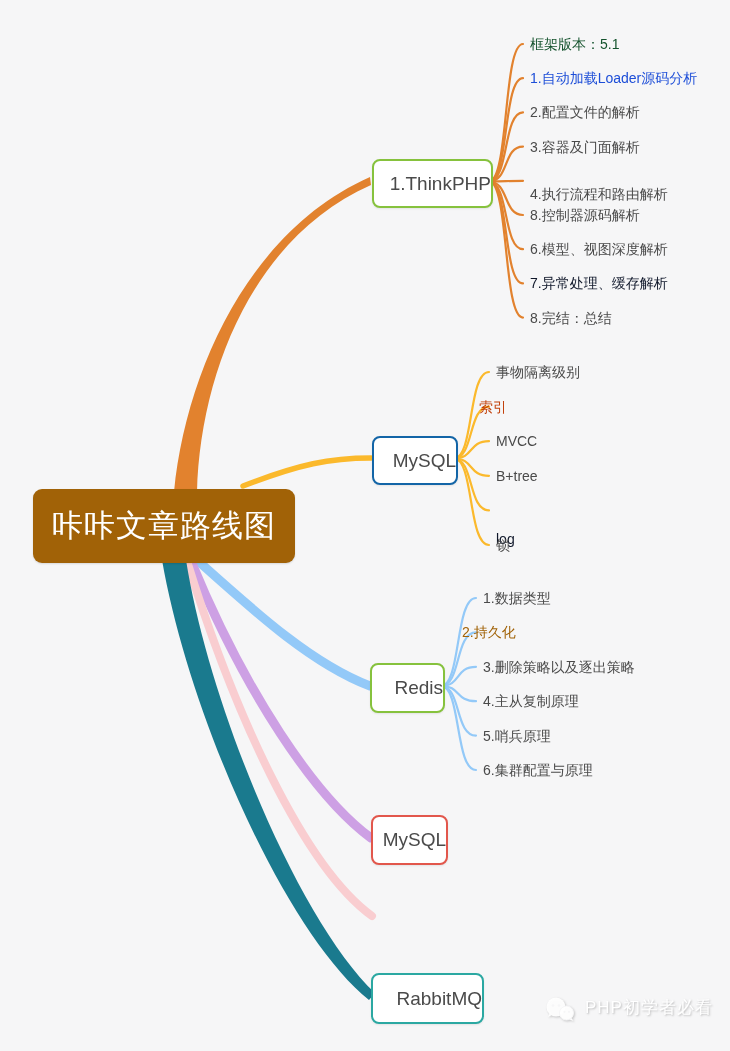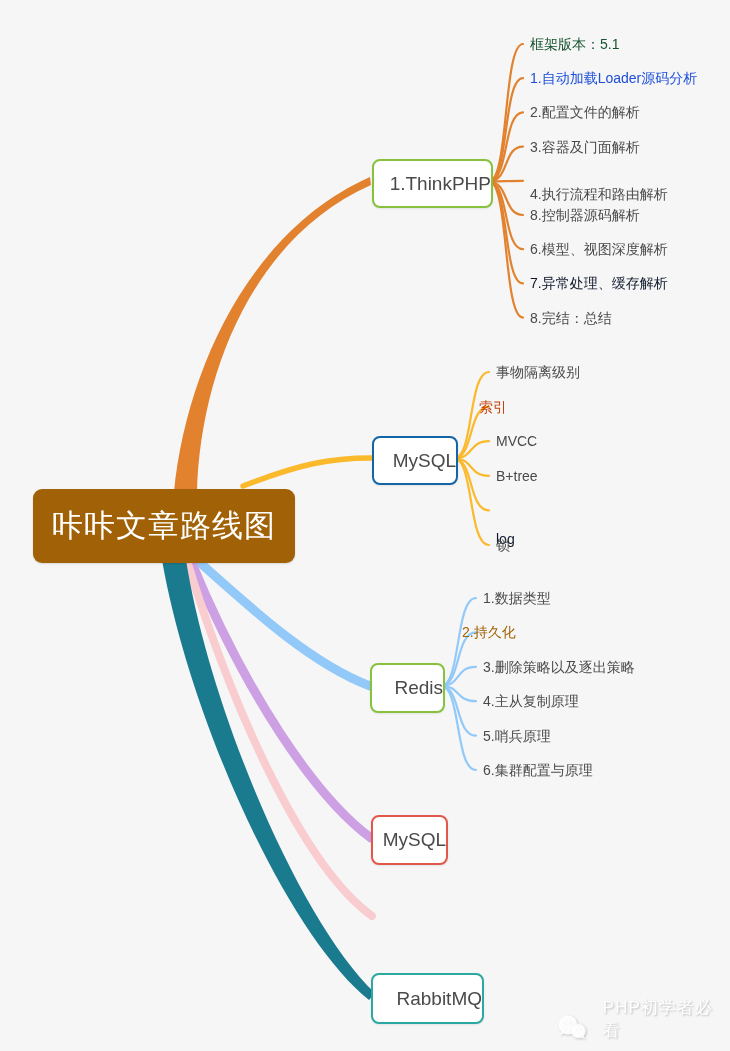--- a/index.html
+++ b/index.html
@@ -12,21 +12,21 @@
   .topic-node{position:absolute;background:#fff;border:2.5px solid #999;border-radius:8px;
     display:flex;align-items:center;justify-content:flex-end;color:#4a4a4a;font-size:19px;
     box-shadow:0 1px 2px rgba(0,0,0,0.08);z-index:3;}
   .node-thinkphp{left:372px;top:159px;width:117px;height:45px;}
   .node-mysql{left:372px;top:436px;width:82px;height:45px;}
   .node-redis{left:370px;top:663px;width:71px;height:46px;}
   .node-nginx{left:371px;top:815px;width:73px;height:46px;}
   .node-docker{left:372px;top:893px;width:81px;height:47px;}
   .node-rabbitmq{left:371px;top:973px;width:109px;height:47px;}
   .child-item{position:absolute;white-space:nowrap;font-size:14px;color:#4a4a4a;line-height:20px;z-index:2;}
-  .watermark{position:absolute;left:556px;top:996px;display:flex;align-items:flex-end;gap:15px;z-index:4;}
+  .watermark{position:absolute;left:544px;top:996px;display:flex;align-items:flex-start;gap:9px;z-index:4;}
   .watermark-text{color:#ffffff;font-size:17px;letter-spacing:1px;
     text-shadow:1px 1px 2px rgba(120,120,120,0.45);}
   .wechat-svg{filter:drop-shadow(1px 1px 1px rgba(120,120,120,0.4));}
 </style>
 </head>
 <body>
 
 <div id="canvas" style="background: rgb(246, 246, 247);">
 
   <svg id="connector-layer" viewBox="0 0 730 1051" xmlns="http://www.w3.org/2000/svg">

